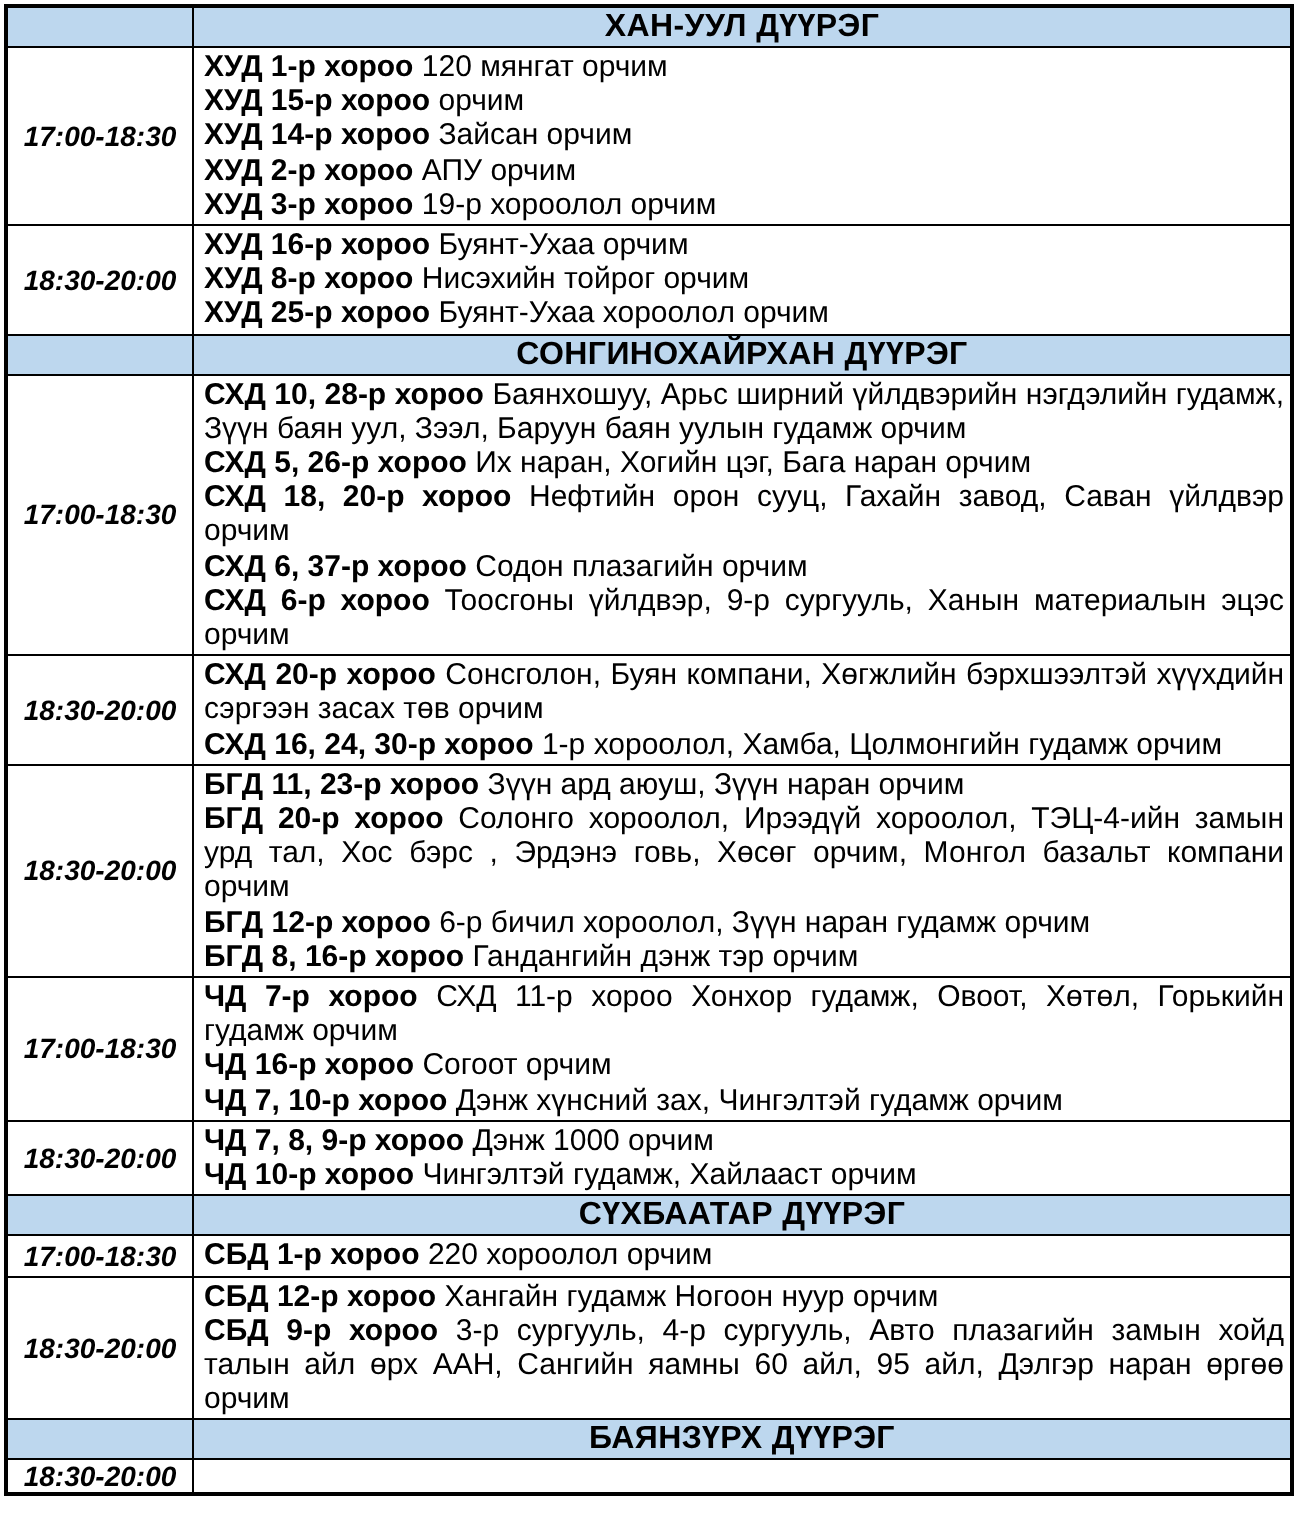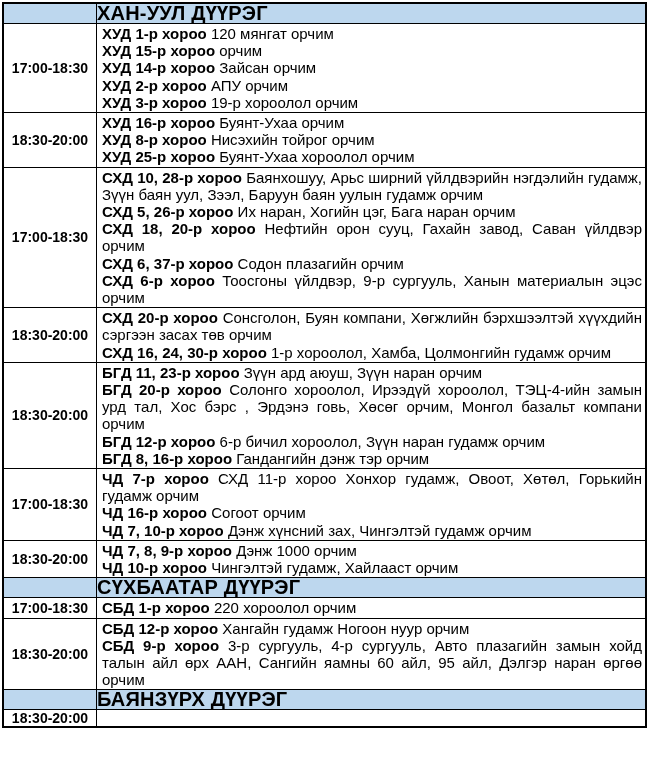--- a/index.html
+++ b/index.html
@@ -21,30 +21,30 @@
     border-collapse: collapse;
     width: 645px;
     table-layout: fixed;
     border: 2px solid #000000;
   }
   td {
     border: 1.5px solid #000000;
     padding: 0;
     vertical-align: top;
   }
-  td.time-col { width: 92px; }
+  td.time-col { width: 92px; font-style: italic; }
   tr.header-row td {
     background: #BDD7EE;
     height: 19px;
     vertical-align: middle;
   }
   td.title-cell {
     font-weight: bold;
-    font-size: 20px;
-    text-align: left;
+    font-size: 16px;
+    text-align: center;
     letter-spacing: 0.2px;
     line-height: 19px;
   }
   td.time-cell {
     font-weight: bold;
     font-size: 14px;
     text-align: center;
     vertical-align: middle;
     line-height: 16px;
   }
@@ -77,20 +77,24 @@
             <div class="entry"><span class="entry-label">ХУД 3-р хороо</span> <span class="entry-text">19-р хороолол орчим</span></div>
           </td>
         </tr>
         <tr>
           <td class="time-col time-cell">18:30-20:00</td>
           <td class="content-cell">
             <div class="entry"><span class="entry-label">ХУД 16-р хороо</span> <span class="entry-text">Буянт-Ухаа орчим</span></div>
             <div class="entry"><span class="entry-label">ХУД 8-р хороо</span> <span class="entry-text">Нисэхийн тойрог орчим</span></div>
             <div class="entry"><span class="entry-label">ХУД 25-р хороо</span> <span class="entry-text">Буянт-Ухаа хороолол орчим</span></div>
           </td>
+        </tr>
+        <tr class="header-row">
+          <td class="time-col"></td>
+          <td class="title-cell">СОНГИНОХАЙРХАН ДҮҮРЭГ</td>
         </tr>
         <tr>
           <td class="time-col time-cell">17:00-18:30</td>
           <td class="content-cell">
             <div class="entry"><span class="entry-label">СХД 10, 28-р хороо</span> <span class="entry-text">Баянхошуу, Арьс ширний үйлдвэрийн нэгдэлийн гудамж, Зүүн баян уул, Зээл, Баруун баян уулын гудамж орчим</span></div>
             <div class="entry"><span class="entry-label">СХД 5, 26-р хороо</span> <span class="entry-text">Их наран, Хогийн цэг, Бага наран орчим</span></div>
             <div class="entry"><span class="entry-label">СХД 18, 20-р хороо</span> <span class="entry-text">Нефтийн орон сууц, Гахайн завод, Саван үйлдвэр орчим</span></div>
             <div class="entry"><span class="entry-label">СХД 6, 37-р хороо</span> <span class="entry-text">Содон плазагийн орчим</span></div>
             <div class="entry"><span class="entry-label">СХД 6-р хороо</span> <span class="entry-text">Тоосгоны үйлдвэр, 9-р сургууль, Ханын материалын эцэс орчим</span></div>
           </td>

